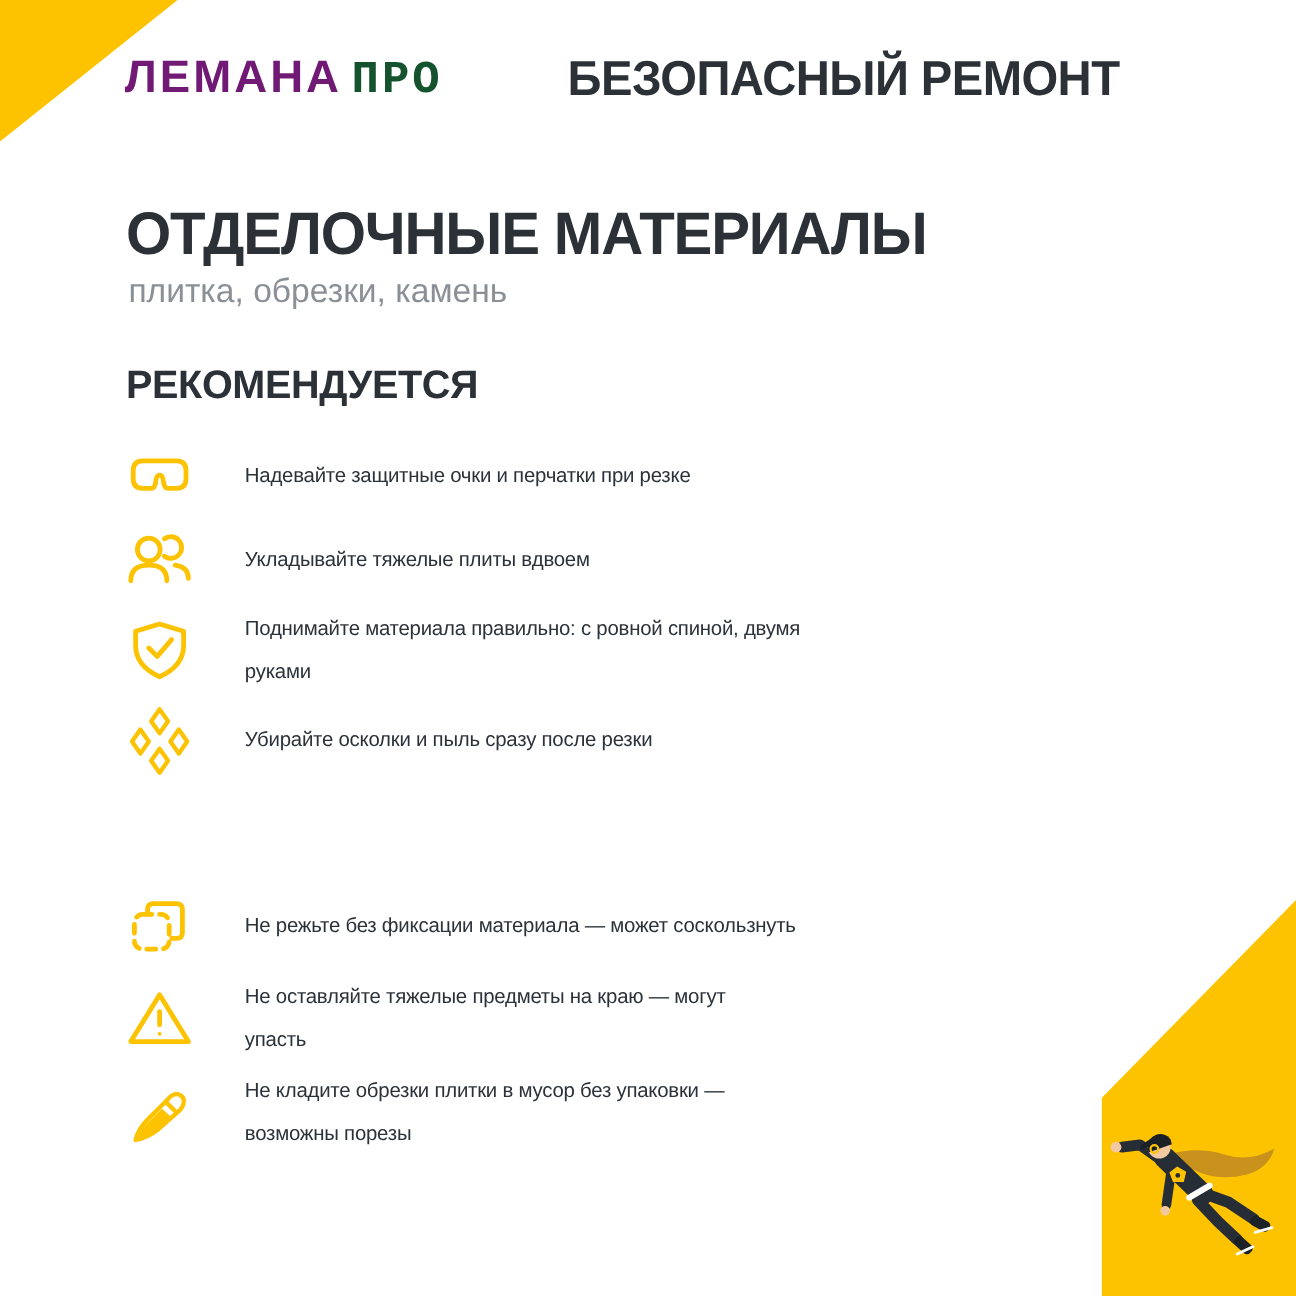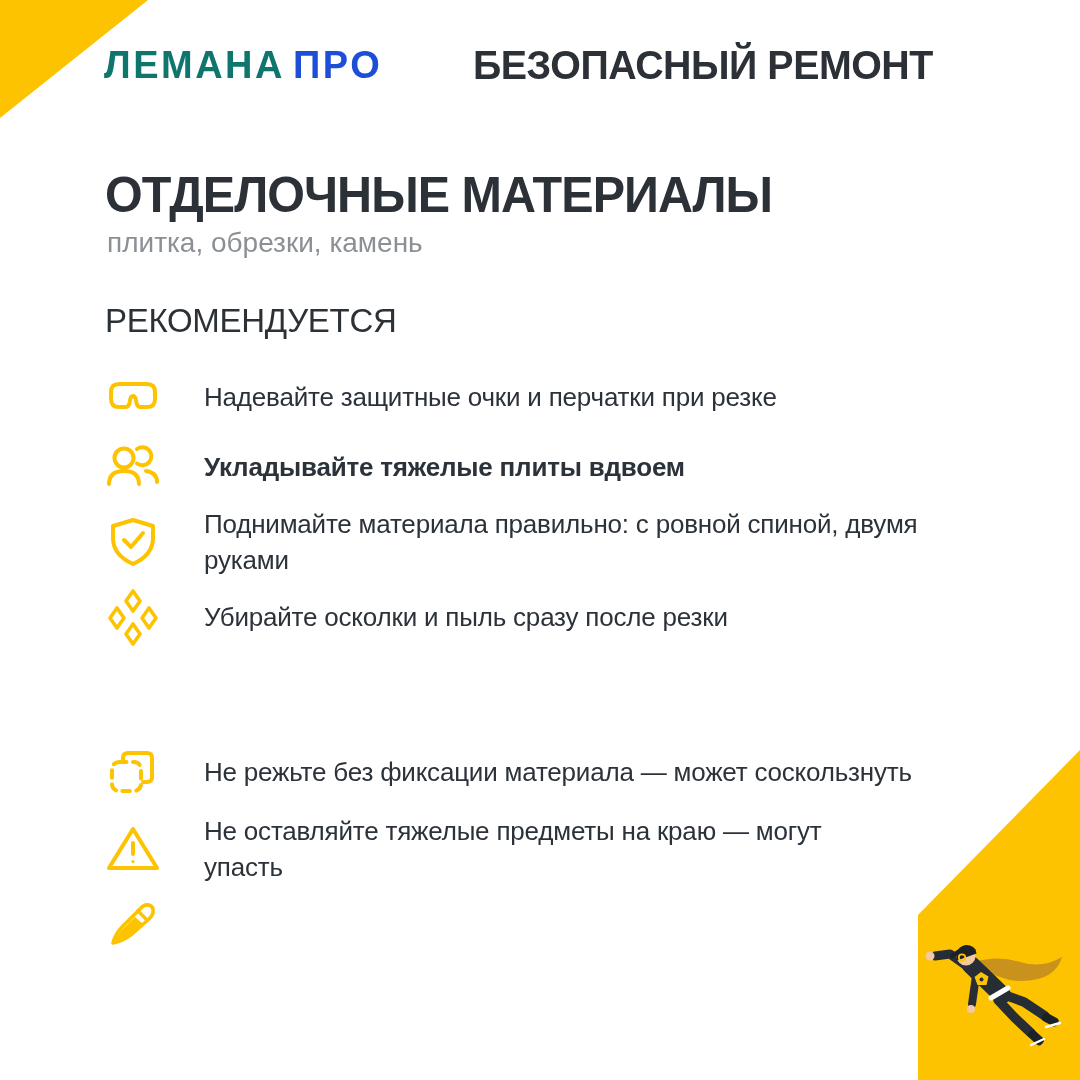--- a/index.html
+++ b/index.html
@@ -6,42 +6,42 @@
   .page{
     position:relative;width:1080px;height:1080px;background:#ffffff;
     overflow:hidden;font-family:"Liberation Sans",sans-serif;color:#2B3137;
   }
   .corner-tl{
     position:absolute;left:0;top:0;width:148px;height:118px;background:#FDC300;
     -webkit-clip-path:polygon(0 0,100% 0,0 100%);clip-path:polygon(0 0,100% 0,0 100%);
   }
   .logo{position:absolute;left:104px;top:44px;font-weight:800;font-size:38px;
     letter-spacing:2.5px;white-space:nowrap;}
-  .logo .lg-dark{color:#0f766e;}
-  .logo .lg-accent{color:#1d4ed8;margin-left:8px;}
+  .logo .lg-dark{color:#701a75;}
+  .logo .lg-accent{color:#14532d;margin-left:8px;font-family:Liberation Mono, monospace;}
   .header-title{position:absolute;left:473px;top:42px;font-weight:800;font-size:41px;
     letter-spacing:-0.5px;color:#2B3137;transform:scaleX(0.96);transform-origin:left top;white-space:nowrap;}
   .page-title{position:absolute;left:105px;top:166px;margin:0;font-weight:800;font-size:50px;
     letter-spacing:-1px;color:#2B3137;transform:scaleX(0.97);transform-origin:left top;white-space:nowrap;}
   .page-subtitle{position:absolute;left:107px;top:227px;font-size:28px;color:#8B9096;}
-  .sec-heading{position:absolute;left:105px;margin:0;font-weight:400;font-size:33px;
+  .sec-heading{position:absolute;left:105px;margin:0;font-weight:700;font-size:33px;
     letter-spacing:-0.3px;color:#2B3137;white-space:nowrap;}
   .sec-rec{top:302px;}
   .sec-nrec{top:681px;}
   .list{position:absolute;left:104px;margin:0;padding:0;list-style:none;width:870px;}
   .list-rec{top:368px;}
   .list-nrec{top:743px;}
   .row{display:flex;align-items:center;min-height:58px;}
   .list-rec .row+.row{margin-top:10px;}
-  .list-rec .row:nth-child(2){margin-top:12px;font-weight:bold;}
+  .list-rec .row:nth-child(2){margin-top:12px;}
   .list-nrec .row:nth-child(2){margin-top:12px;}
   .list-nrec .row:nth-child(3){margin-top:6px;}
   .ic{flex:0 0 58px;width:58px;display:flex;align-items:center;justify-content:center;}
   .ic svg{display:block;}
-  .txt{margin-left:42px;font-size:26px;line-height:36px;letter-spacing:-0.2px;
+  .txt{margin-left:42px;font-size:17px;line-height:36px;letter-spacing:-0.2px;
     color:#2C323A;white-space:pre-line;max-width:745px;}
   .corner-br{position:absolute;right:0;bottom:0;width:162px;height:330px;display:block;}
 </style>
 </head>
 <body>
 
 <div class="page">
 
   <div class="corner-tl"></div>
 
@@ -121,20 +121,22 @@
 упасть</span>
     </li>
     <li class="row">
       <span class="ic">
         <svg width="58" height="58" viewBox="0 0 58 58" fill="none" stroke="#FDC300" stroke-width="3.6" stroke-linecap="round" stroke-linejoin="round">
           <path d="M11,50 Q13,43 21,36 L31,26 L39,33 L27,44 Q19,49 11,50 Z" fill="#FDC300" stroke="none"></path>
           <path d="M9,52 Q11,43 19,35 L36,18 Q40,13 45,14 Q50,16 49,21 Q49,24 45,28 L28,43 Q19,50 9,52 Z"></path>
           <path d="M34,20 L42,28"></path>
         </svg>
       </span>
+      <span class="txt">Не кладите обрезки плитки в мусор без упаковки —
+возможны порезы</span>
     </li>
   </ul>
 
   <svg class="corner-br" viewBox="0 0 162 330">
     <polygon points="0,165 162,0 162,330 0,330" fill="#FDC300"></polygon>
     <g>
       <path d="M56,212 Q80,205 102,212 Q124,219 144,207 Q139,224 120,229 Q100,234 82,227 Q68,221 58,224 Z" fill="#C8921C"></path>
       <path d="M58,226 L54,254" stroke="#272D35" stroke-width="8" stroke-linecap="round" fill="none"></path>
       <circle cx="53" cy="259" r="4" fill="#F2C9A1"></circle>
       <path d="M53,215 L84,245" stroke="#272D35" stroke-width="18" stroke-linecap="round" fill="none"></path>

